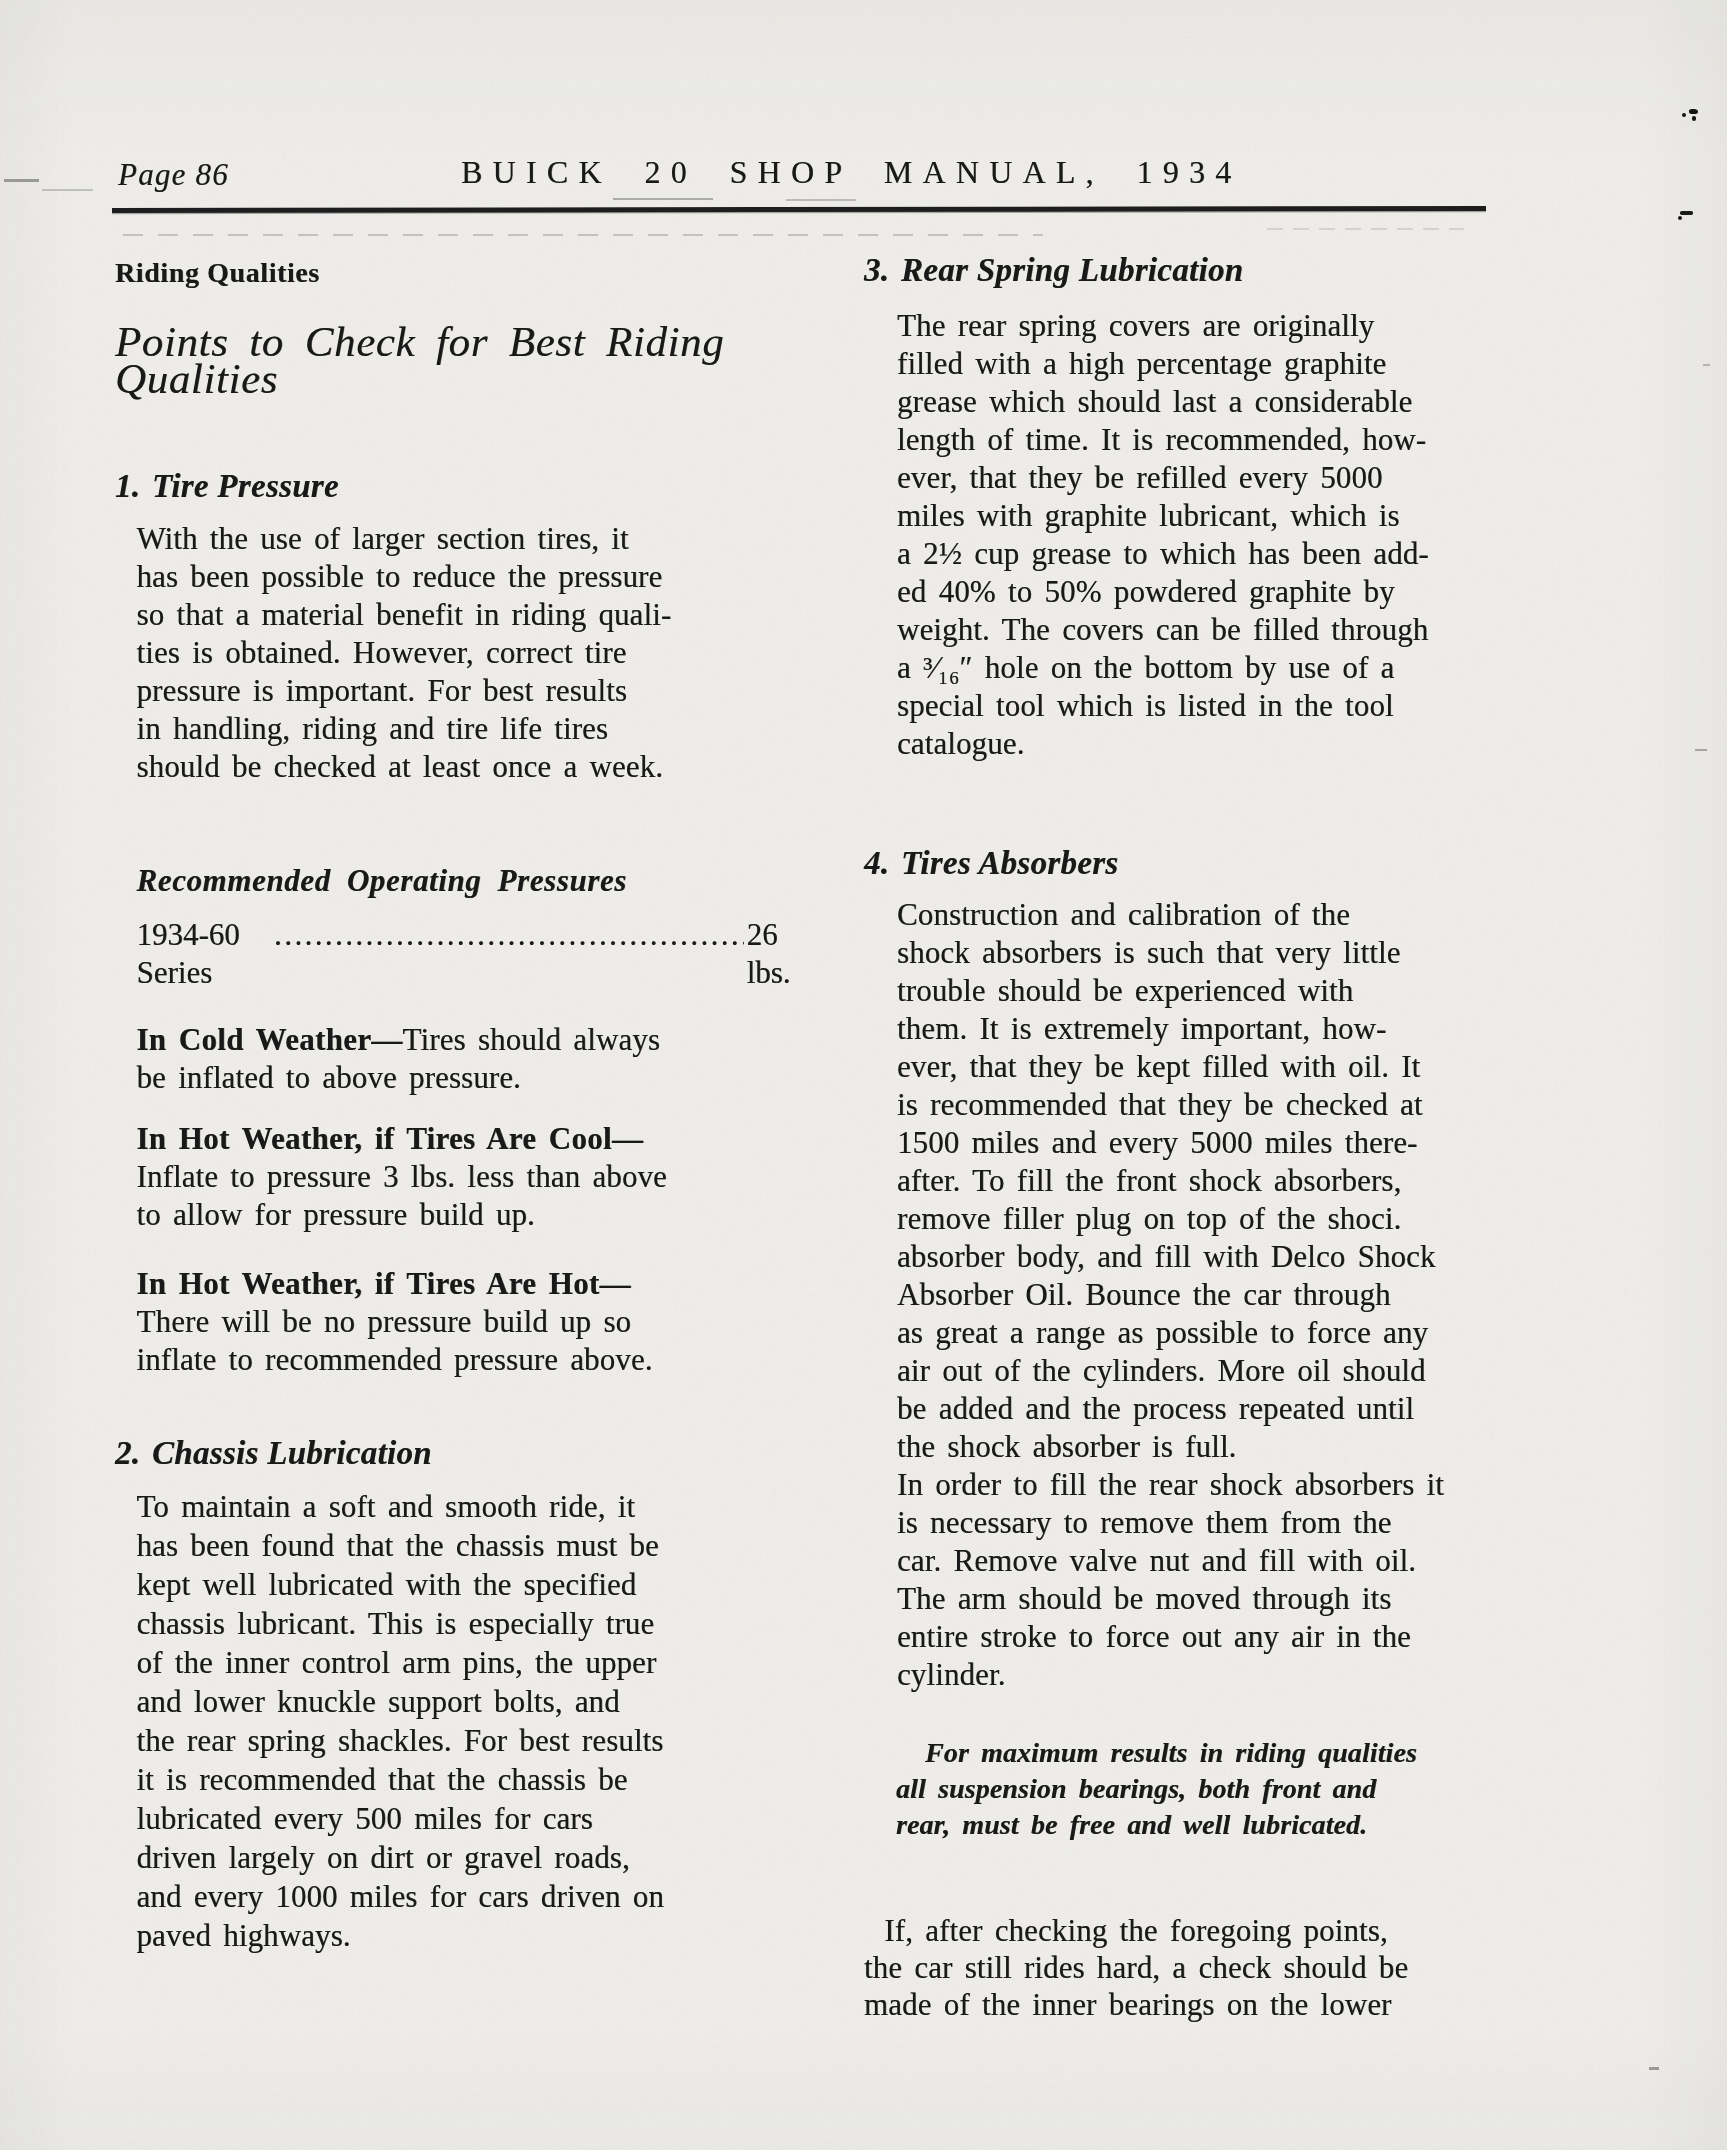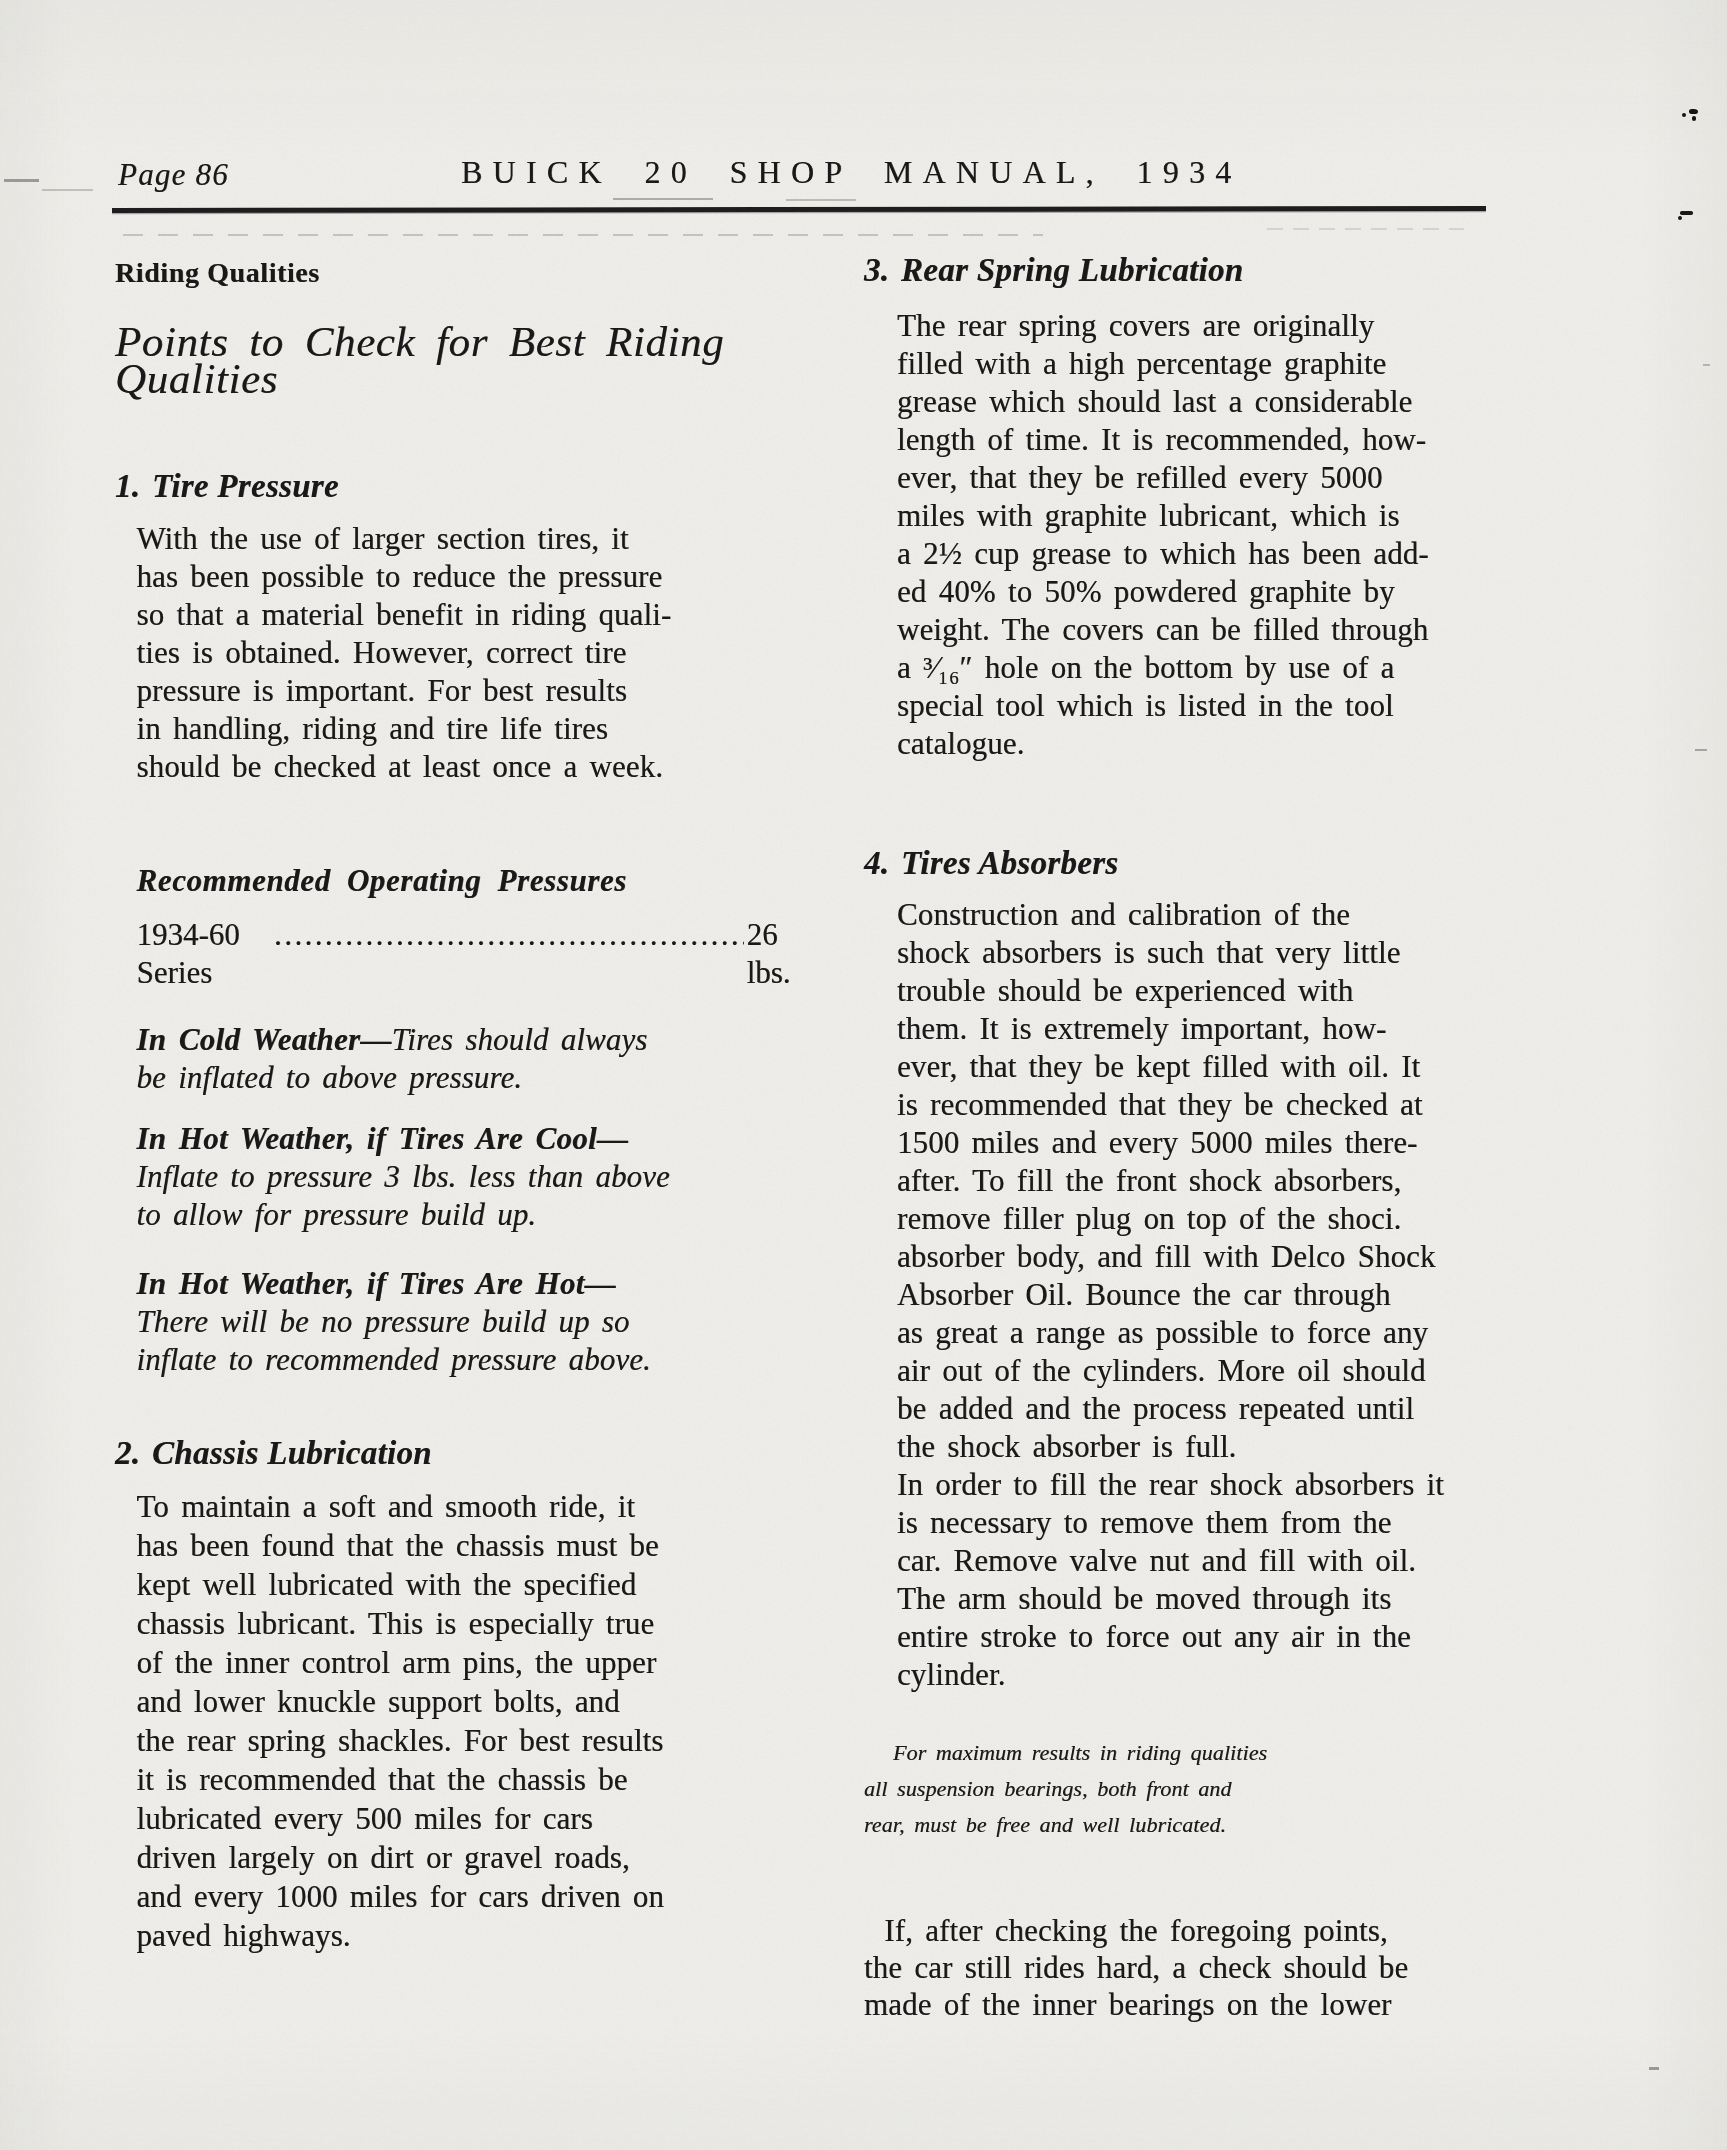--- a/index.html
+++ b/index.html
@@ -71,35 +71,36 @@
   .presshead  { margin: 76px 0 0 21.5px; font-size: 31px; line-height: 37px;
                 font-style: italic; word-spacing: 0.25em; letter-spacing: 0.6px; }
   .seriesline {
     margin: 16.7px 0 0 21.5px; display: flex; align-items: baseline;
     font-size: 31px; line-height: 38px; width: 670px;
   }
   .seriesline .dots {
     flex: 1 1 auto; overflow: hidden; white-space: nowrap;
     letter-spacing: 2.4px; margin: 0 2.4px;
   }
-  .runin { white-space: normal; font-style: italic; }
+  .runin { white-space: normal; }
   .runin .lead { font-weight: bold; letter-spacing: 0.3px; }
   .runin .rest { white-space: pre-line; }
   .cold    { margin-top: 29px; }
   .hotcool { margin-top: 23px; }
   .hothot  { margin-top: 31px; }
   .chassisbody { margin-top: 14.3px; line-height: 39px; }
 
   .rsbody  { margin-top: 16.7px; }
   .shbody1 { margin-top: 13px; }
   .shbody2 { }
   .emph {
-    margin-top: 41px; font-weight: normal; font-style: italic;
-    font-size: 22px; line-height: 36px; text-indent: 29px;
+    margin-top: 41px; font-weight: bold; font-style: italic;
+    font-size: 28px; line-height: 36px; text-indent: 29px;
     word-spacing: 0.18em;
+    margin-left: 32px;
   }
   .closing { margin-top: 69px; line-height: 37px; text-indent: 20.3px; }
 
   
   .art { position: absolute; pointer-events: none; }
   .a-dash1 { left: 3.6px;   top: 179px; width: 35px;  height: 3px; background: #5a5a58; opacity: .55; }
   .a-dash2 { left: 42px;  top: 189px; width: 51px;  height: 1.8px; background: #83817d; opacity: .4; }
   .a-smudge1 { left: 123px; top: 234px; width: 920px; height: 2.4px; opacity: .5;
     background: repeating-linear-gradient(90deg, rgba(70,70,68,.5) 0 20.3px, rgba(0,0,0,0) 20.3px 35px); }
   .a-smudge2 { left: 1267px; top: 228px; width: 197px; height: 2.4px; opacity: .3;

